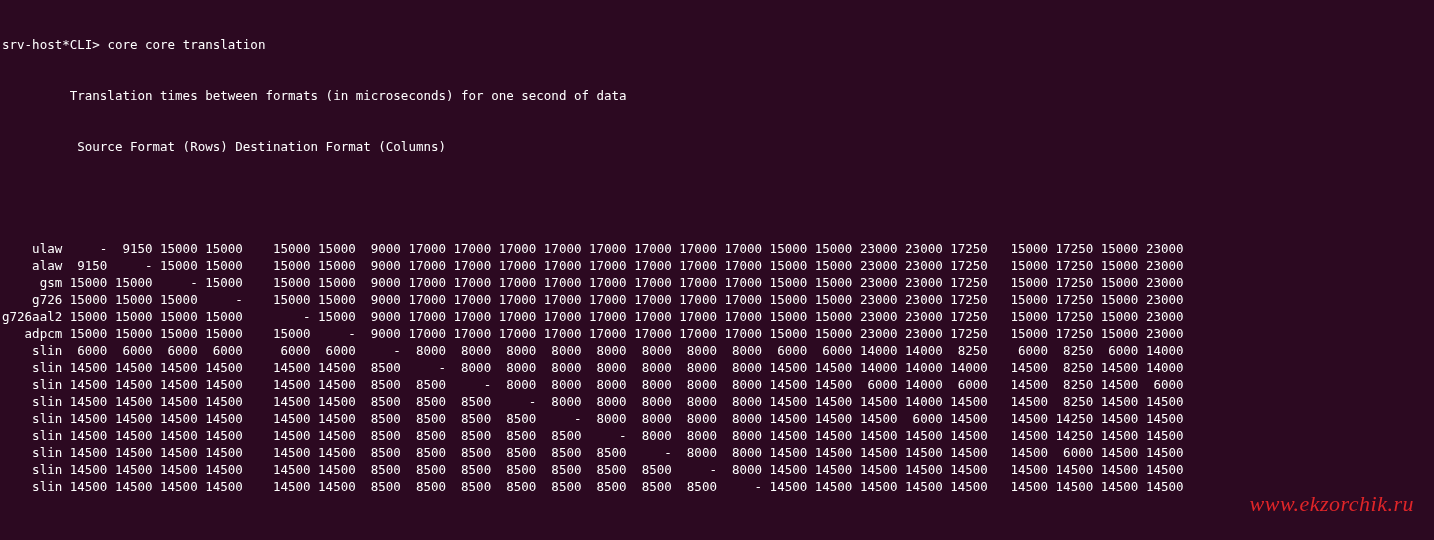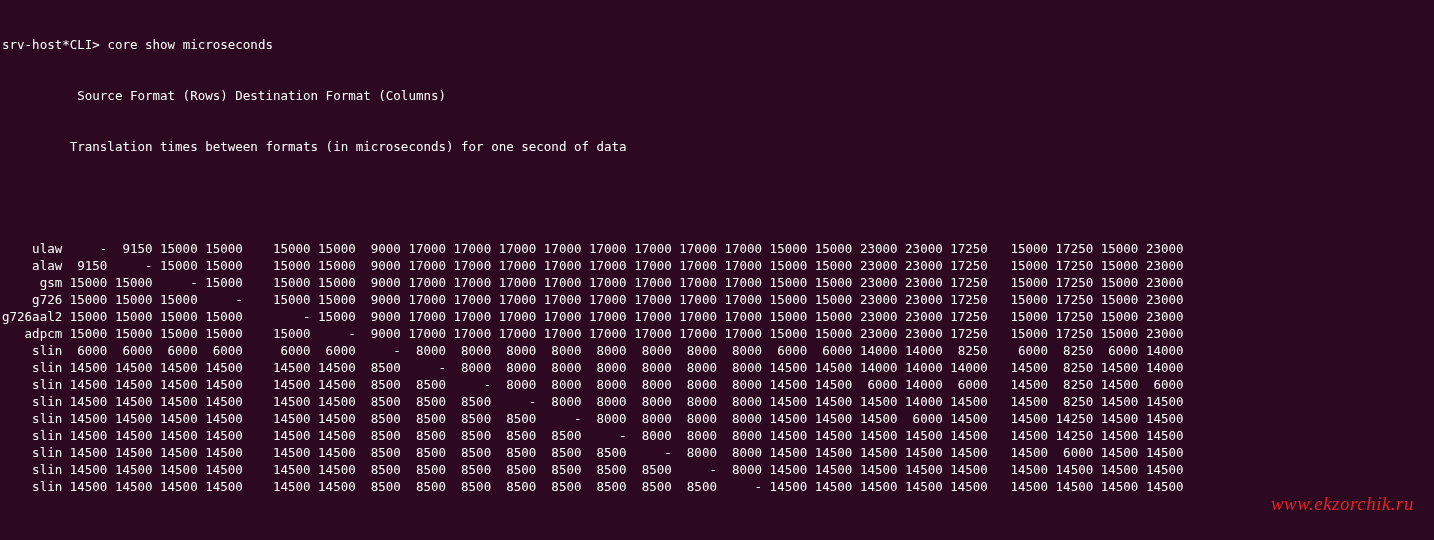--- a/index.html
+++ b/index.html
@@ -23,30 +23,30 @@
     white-space: pre;
   }
   .line { white-space: pre; }
   .watermark {
     position: absolute;
     right: 20px;
     bottom: 28px;
     color: #ff2a2a;
     font-family: "Times New Roman", Georgia, serif;
     font-style: italic;
-    font-size: 19px;
+    font-size: 22px;
     letter-spacing: 0.5px;
     opacity: 0.85;
     pointer-events: none;
   }
 </style>
 </head>
 <body>
 
 <div class="terminal">
-  <div class="line"><span>srv-host*CLI&gt;</span> <span>core show microseconds</span></div>
+  <div class="line"><span>srv-host*CLI&gt;</span> <span>core core translation</span></div>
+  <div class="line">         Translation times between formats (in microseconds) for one second of data</div>
   <div class="line">          Source Format (Rows) Destination Format (Columns)</div>
-  <div class="line">         Translation times between formats (in microseconds) for one second of data</div>
   <div class="line">&nbsp;</div>
   <div id="rows"><div class="line">    ulaw     -  9150 15000 15000    15000 15000  9000 17000 17000 17000 17000 17000 17000 17000 17000 15000 15000 23000 23000 17250   15000 17250 15000 23000</div><div class="line">    alaw  9150     - 15000 15000    15000 15000  9000 17000 17000 17000 17000 17000 17000 17000 17000 15000 15000 23000 23000 17250   15000 17250 15000 23000</div><div class="line">     gsm 15000 15000     - 15000    15000 15000  9000 17000 17000 17000 17000 17000 17000 17000 17000 15000 15000 23000 23000 17250   15000 17250 15000 23000</div><div class="line">    g726 15000 15000 15000     -    15000 15000  9000 17000 17000 17000 17000 17000 17000 17000 17000 15000 15000 23000 23000 17250   15000 17250 15000 23000</div><div class="line">g726aal2 15000 15000 15000 15000        - 15000  9000 17000 17000 17000 17000 17000 17000 17000 17000 15000 15000 23000 23000 17250   15000 17250 15000 23000</div><div class="line">   adpcm 15000 15000 15000 15000    15000     -  9000 17000 17000 17000 17000 17000 17000 17000 17000 15000 15000 23000 23000 17250   15000 17250 15000 23000</div><div class="line">    slin  6000  6000  6000  6000     6000  6000     -  8000  8000  8000  8000  8000  8000  8000  8000  6000  6000 14000 14000  8250    6000  8250  6000 14000</div><div class="line">    slin 14500 14500 14500 14500    14500 14500  8500     -  8000  8000  8000  8000  8000  8000  8000 14500 14500 14000 14000 14000   14500  8250 14500 14000</div><div class="line">    slin 14500 14500 14500 14500    14500 14500  8500  8500     -  8000  8000  8000  8000  8000  8000 14500 14500  6000 14000  6000   14500  8250 14500  6000</div><div class="line">    slin 14500 14500 14500 14500    14500 14500  8500  8500  8500     -  8000  8000  8000  8000  8000 14500 14500 14500 14000 14500   14500  8250 14500 14500</div><div class="line">    slin 14500 14500 14500 14500    14500 14500  8500  8500  8500  8500     -  8000  8000  8000  8000 14500 14500 14500  6000 14500   14500 14250 14500 14500</div><div class="line">    slin 14500 14500 14500 14500    14500 14500  8500  8500  8500  8500  8500     -  8000  8000  8000 14500 14500 14500 14500 14500   14500 14250 14500 14500</div><div class="line">    slin 14500 14500 14500 14500    14500 14500  8500  8500  8500  8500  8500  8500     -  8000  8000 14500 14500 14500 14500 14500   14500  6000 14500 14500</div><div class="line">    slin 14500 14500 14500 14500    14500 14500  8500  8500  8500  8500  8500  8500  8500     -  8000 14500 14500 14500 14500 14500   14500 14500 14500 14500</div><div class="line">    slin 14500 14500 14500 14500    14500 14500  8500  8500  8500  8500  8500  8500  8500  8500     - 14500 14500 14500 14500 14500   14500 14500 14500 14500</div></div>
   
   <div class="watermark">www.ekzorchik.ru</div>
 </div>
 
 </body></html>

